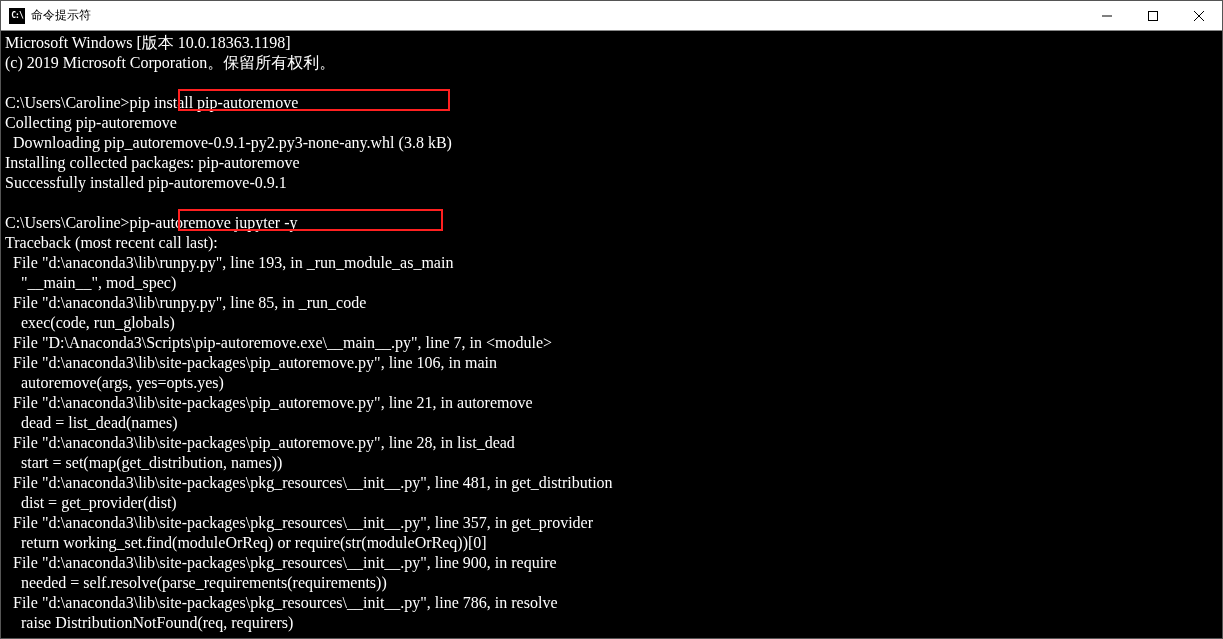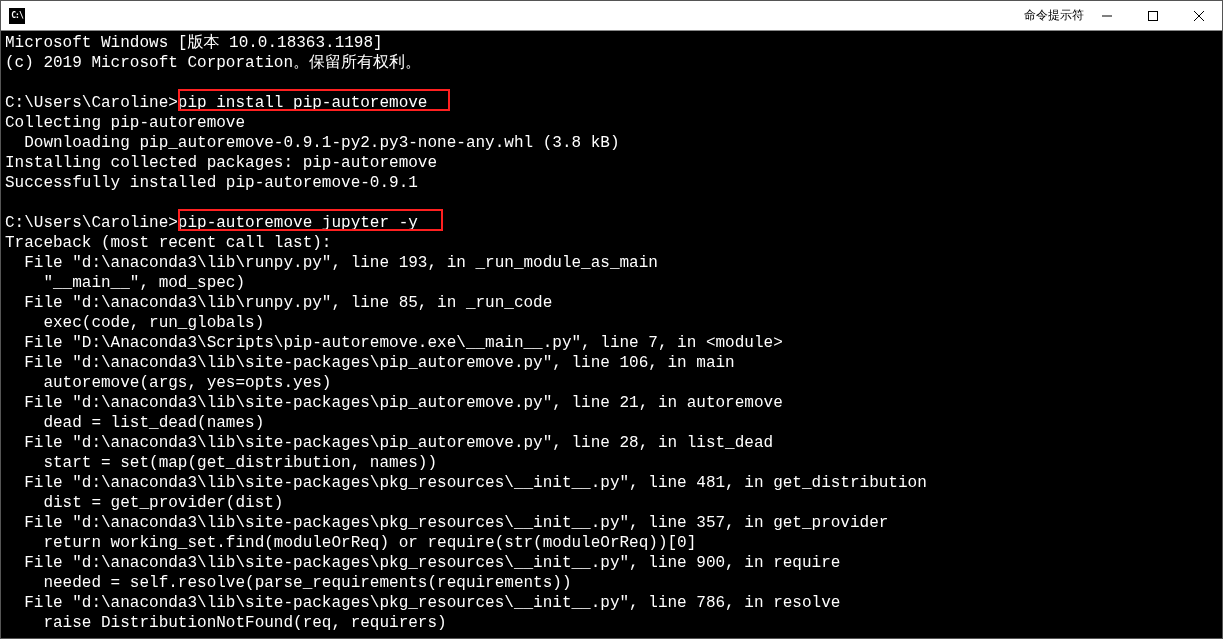--- a/index.html
+++ b/index.html
@@ -1,25 +1,25 @@
 <!DOCTYPE html>
 <html><head>
 <meta charset="utf-8">
 <style>
   * { margin: 0; padding: 0; box-sizing: border-box; }
   html, body { width: 1223px; height: 639px; overflow: hidden; font-family: "Segoe UI", Tahoma, sans-serif; background: #fff; }
   .window { width: 1223px; height: 639px; border: 1px solid #555; display: flex; flex-direction: column; }
   .titlebar { height: 30px; background: #fff; display: flex; align-items: center; border-bottom: 1px solid #888; }
   .titlebar-icon { width: 16px; height: 16px; margin: 0 6px 0 8px; background: #000; display: flex; align-items: center; justify-content: center; }
   .titlebar-icon span { color: #fff; font-size: 8px; font-family: Consolas, monospace; font-weight: bold; letter-spacing: -1px; }
-  .titlebar-text { flex: 1; font-size: 12px; color: #000; text-align: right; }
+  .titlebar-text { flex: 1; font-size: 12px; color: #000; }
   .titlebar-controls { display: flex; height: 100%; }
   .titlebar-btn { width: 46px; height: 100%; display: flex; align-items: center; justify-content: center; font-family: "Segoe UI Symbol", sans-serif; font-size: 10px; color: #000; background: transparent; border: none; cursor: pointer; }
   .titlebar-btn svg { stroke: #000; }
-  .terminal { flex: 1; background: #000; color: #fff; font-family: Liberation Mono, monospace; font-size: 16px; line-height: 20px; padding: 2px 4px; white-space: pre; overflow: hidden; position: relative; }
+  .terminal { flex: 1; background: #000; color: #fff; font-family: Liberation Serif, serif; font-size: 16px; line-height: 20px; padding: 2px 4px; white-space: pre; overflow: hidden; position: relative; }
   .terminal-line { white-space: pre; }
   .highlight-box { position: absolute; border: 2px solid #ff2020; pointer-events: none; }
 </style>
 </head>
 <body>
 
 <div class="window">
   <div class="titlebar">
     <div class="titlebar-icon">
         <span>C:\</span>

